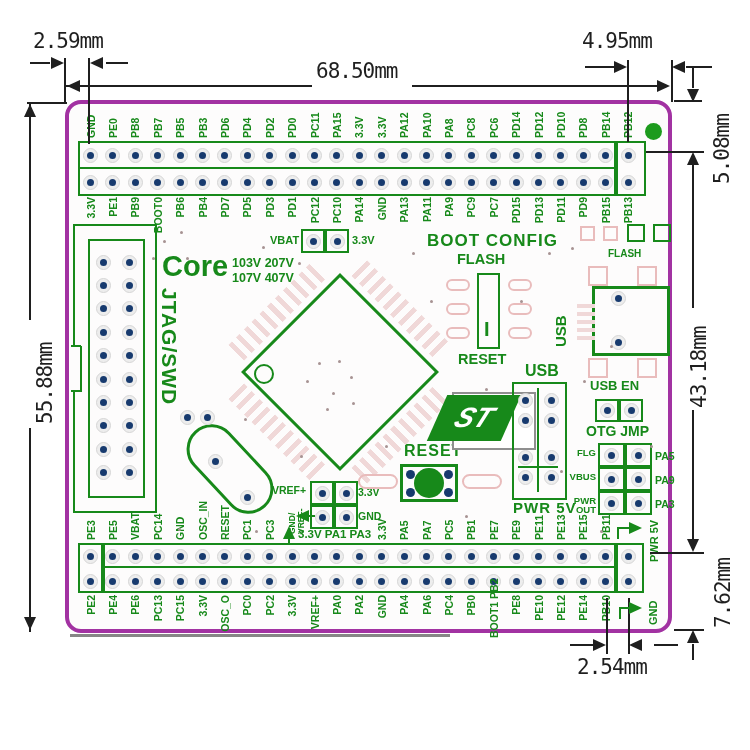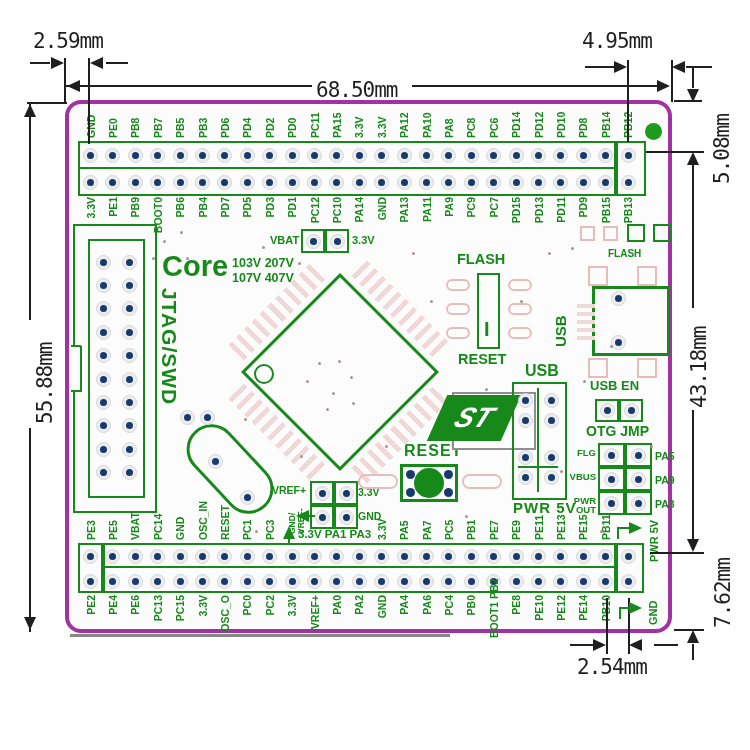--- a/index.html
+++ b/index.html
@@ -38,34 +38,35 @@
 </style>
 </head>
 <body>
 
 <div id="canvas">
 
   <div id="board"></div>
   <div class="shadow" style="left:70px;top:634px;width:380px;height:3px;"></div>
 
   <div class="dimtxt" style="left:33px;top:30px;">2.59mm</div>
-  <div class="dimtxt" style="left:316px;top:79px;">68.50mm</div>
+  <div class="dimtxt" style="left:316px;top:60px;">68.50mm</div>
   <div class="dimtxt" style="left:582px;top:30px;">4.95mm</div>
   <div class="dimtxt vrot" style="left:711px;top:184px;width:86px;">5.08mm</div>
   <div class="dimtxt vrot" style="left:688px;top:408px;width:98px;">43.18mm</div>
   <div class="dimtxt vrot" style="left:712px;top:628px;width:84px;">7.62mm</div>
   <div class="dimtxt vrot" style="left:34px;top:424px;width:100px;">55.88mm</div>
   <div class="dimtxt" style="left:577px;top:656px;">2.54mm</div>
 
   <div class="silk" style="left:162px;top:250px;font-size:29px;">Core</div>
   <div class="silk" style="left:232px;top:256px;font-size:12.5px;">103V 207V</div>
   <div class="silk" style="left:232px;top:271px;font-size:12.5px;">107V 407V</div>
   <div class="silk" style="left:181px;top:288px;font-size:21px;letter-spacing:1px;transform-origin:0 0;transform:rotate(90deg);">JTAG/SWD</div>
   <div class="silk" style="left:270px;top:234px;font-size:11px;">VBAT</div>
   <div class="silk" style="left:352px;top:234px;font-size:11px;">3.3V</div>
+  <div class="silk" style="left:427px;top:231px;font-size:17px;letter-spacing:1px;">BOOT CONFIG</div>
   <div class="silk" style="left:457px;top:251px;font-size:14.5px;">FLASH</div>
   <div class="silk" style="left:458px;top:351px;font-size:14.5px;">RESET</div>
   <div class="silk" style="left:608px;top:248px;font-size:10px;">FLASH</div>
   <div class="silk vrot" style="left:552px;top:347px;width:52px;font-size:15px;">USB</div>
   <div class="silk" style="left:525px;top:362px;font-size:16px;">USB</div>
   <div class="silk" style="left:513px;top:499px;font-size:15px;letter-spacing:1px;">PWR 5V</div>
   <div class="silk" style="left:590px;top:378px;font-size:13px;">USB EN</div>
   <div class="silk" style="left:586px;top:423px;font-size:14px;">OTG JMP</div>
   <div class="silk" style="left:404px;top:442px;font-size:16px;letter-spacing:1px;">RESET</div>
   <div class="silk" style="left:272px;top:484px;font-size:10.5px;">VREF+</div>

